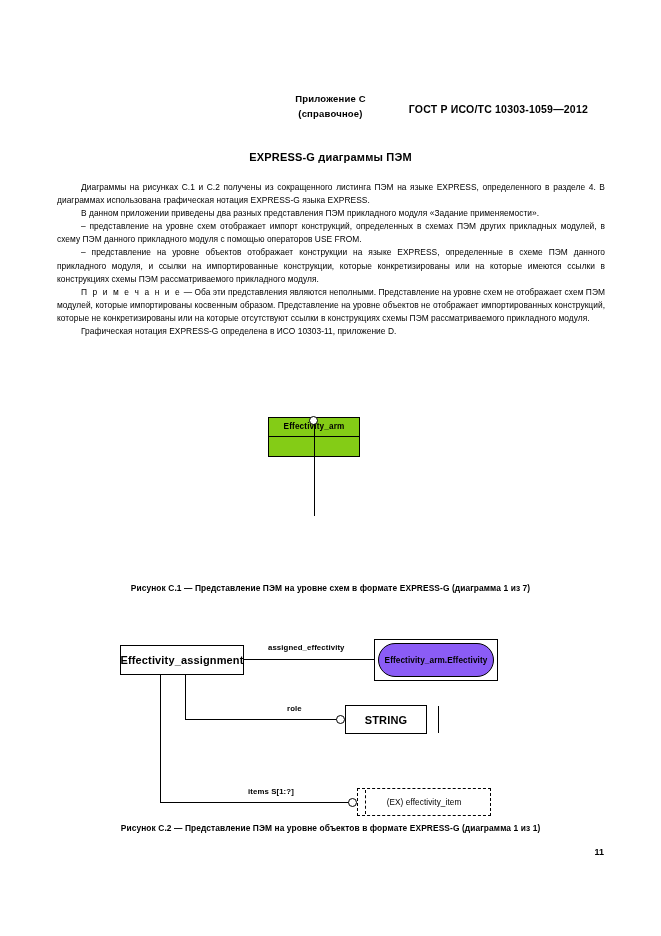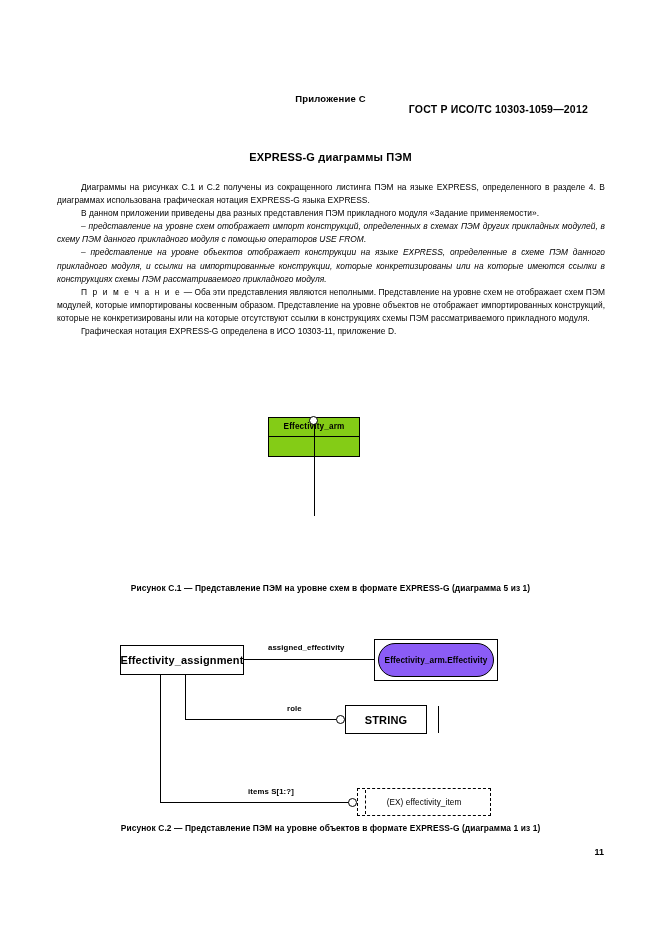--- a/index.html
+++ b/index.html
@@ -75,21 +75,20 @@
     line-height: 13.1px;
     text-align: justify;
     letter-spacing: 0.04px;
   }
   .body-text p {
     margin: 0;
     text-indent: 24px;
   }
   .body-text p.dash {
     text-indent: 24px;
-    font-style: italic;
   }
   .body-text p.note {
     text-indent: 24px;
   }
   .sp {
     letter-spacing: 1.6px;
   }
 
   
   .fig1 {
@@ -232,20 +231,21 @@
 </style>
 </head>
 <body>
 
 <div class="page">
 
   <div class="doc-header">ГОСТ Р ИСО/ТС 10303-1059—2012</div>
 
   <div class="annex-block">
     <div class="annex-title">Приложение С</div>
+    <div class="annex-sub">(справочное)</div>
   </div>
 
   <div class="main-title">EXPRESS-G диаграммы ПЭМ</div>
 
   <div class="body-text">
     <p>Диаграммы на рисунках С.1 и С.2 получены из сокращенного листинга ПЭМ на языке EXPRESS, определенного в разделе 4. В диаграммах использована графическая нотация EXPRESS-G языка EXPRESS.</p>
     <p>В данном приложении приведены два разных представления ПЭМ прикладного модуля «Задание применяемости».</p>
     <p class="dash">– представление на уровне схем отображает импорт конструкций, определенных в схемах ПЭМ других прикладных модулей, в схему ПЭМ данного прикладного модуля с помощью операторов USE FROM.</p>
     <p class="dash">– представление на уровне объектов отображает конструкции на языке EXPRESS, определенные в схеме ПЭМ данного прикладного модуля, и ссылки на импортированные конструкции, которые конкретизированы или на которые имеются ссылки в конструкциях схемы ПЭМ рассматриваемого прикладного модуля.</p>
     <p class="note"><span class="sp">П р и м е ч а н и е</span><span> — Оба эти представления являются неполными. Представление на уровне схем не отображает схем ПЭМ модулей, которые импортированы косвенным образом. Представление на уровне объектов не отображает импортированных конструкций, которые не конкретизированы или на которые отсутствуют ссылки в конструкциях схемы ПЭМ рассматриваемого прикладного модуля.</span></p>
@@ -257,21 +257,21 @@
     <div class="ebox" style="left:268px; top:2px; width:92px; height:40px;">
       <div class="row-title">Effectivity_arm</div>
       <div class="row-empty"></div>
     </div>
 
     <div class="circ" style="left:309px; top:41px;"></div>
     <div class="vline" style="left:313.5px; top:49px; height:92px;"></div>
 
   </div>
 
-  <div class="fig-caption" style="top:583px;">Рисунок С.1 —   Представление ПЭМ на уровне схем в формате EXPRESS-G (диаграмма 5 из 1)</div>
+  <div class="fig-caption" style="top:583px;">Рисунок С.1 —   Представление ПЭМ на уровне схем в формате EXPRESS-G (диаграмма 1 из 7)</div>
 
   <div class="fig2">
 
     <div class="simple-box" style="left:120px; top:15px; width:124px; height:30px;">
       <div class="center-v">Effectivity_assignment</div>
     </div>
 
     <div class="hline" style="left:244px; top:29px; width:130px;"></div>
     <div class="rel-label" style="left:266px; top:13px;">assigned_effectivity</div>
 

